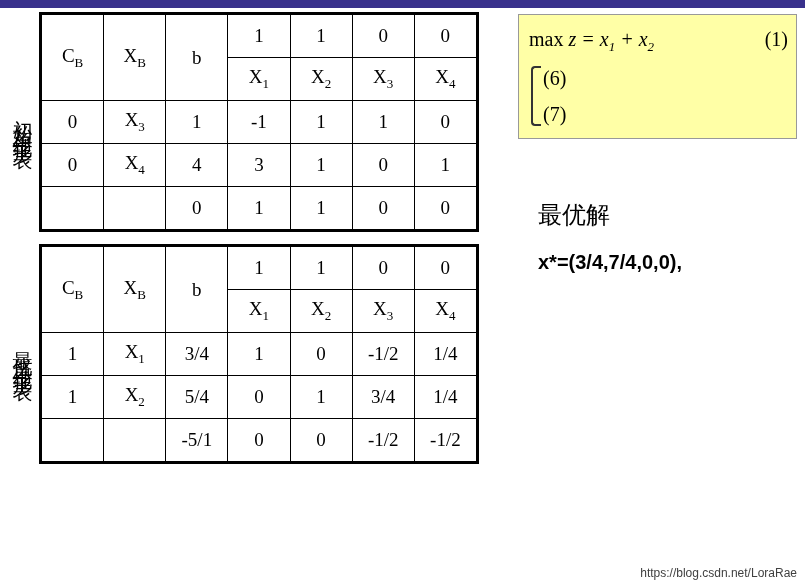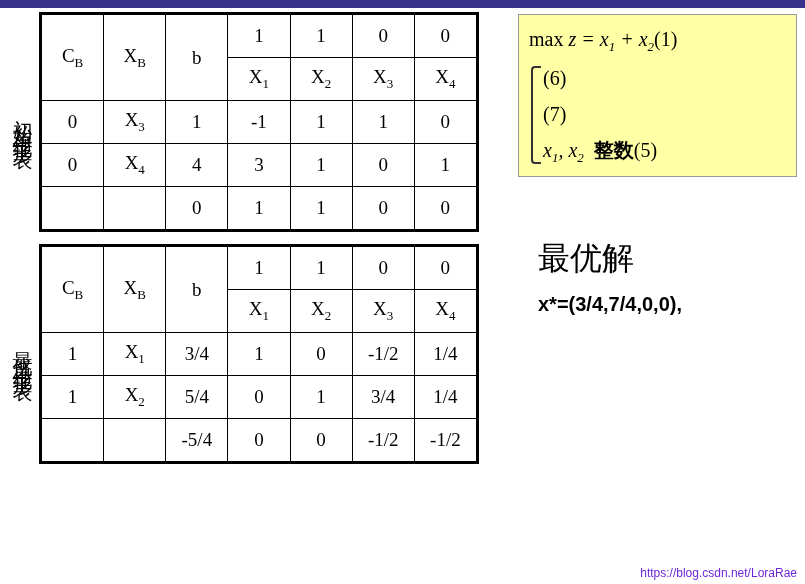--- a/index.html
+++ b/index.html
@@ -63,20 +63,21 @@
     border: 1px solid #999;
     padding: 6px 8px 6px 10px;
     margin-top: 2px;
     font-family: "Times New Roman", serif;
     font-size: 20px;
     line-height: 1.8;
     position: relative;
   }
   .fline {
     display: flex;
+    justify-content: space-between;
     font-style: italic;
   }
   .fline .num {
     font-style: normal;
   }
   .brace-group {
     position: relative;
     padding-left: 14px;
     margin-top: 2px;
   }
@@ -91,36 +92,36 @@
     border-top: 2px solid #333;
     border-bottom: 2px solid #333;
     border-radius: 4px 0 0 4px;
   }
   .solution {
     margin-top: 60px;
     padding-left: 20px;
     font-family: "SimSun", "Arial", serif;
   }
   .solution .title {
-    font-size: 32px;
+    font-size: 24px;
     font-family: Liberation Serif, serif;
-    margin-bottom: 12px;
+    margin-bottom: 20px;
   }
   .solution .eq {
     font-family: Arial, sans-serif;
     font-weight: bold;
     font-size: 20px;
     margin-bottom: 14px;
   }
   .watermark {
     position: absolute;
     right: 8px;
     bottom: 4px;
     font-size: 12px;
-    color: #6d28d9;
+    color: #404040;
     font-family: Arial, sans-serif;
   }
   .zh {
     font-family: "SimSun", serif;
     font-style: normal;
     font-weight: bold;
   }
 </style>
 </head>
 <body>
@@ -213,21 +214,21 @@
           <td>X<sub>2</sub></td>
           <td>5/4</td>
           <td>0</td>
           <td>1</td>
           <td>3/4</td>
           <td>1/4</td>
         </tr>
         <tr>
           <td></td>
           <td></td>
-          <td>-5/4</td>
+          <td>-5/1</td>
           <td>0</td>
           <td>0</td>
           <td>-1/2</td>
           <td>-1/2</td>
         </tr>
       </tbody>
         </table>
     </div>
 
   </div>
@@ -238,24 +239,20 @@
         <span><span style="font-style:normal">max</span> <i>z</i> = <i>x</i><sub>1</sub> + <i>x</i><sub>2</sub></span>
         <span class="num">(1)</span>
       </div>
       <div class="brace-group">
         <div class="fline">
           <span class="num">(6)</span>
         </div>
         <div class="fline">
           <span class="num">(7)</span>
         </div>
-        <div class="fline">
-          <span><i>x</i><sub>1</sub>, <i>x</i><sub>2</sub>&nbsp;&nbsp;<span class="zh">整数</span></span>
-          <span class="num">(5)</span>
-        </div>
       </div>
     </div>
 
     <div class="solution">
       <div class="title">最优解</div>
       <div class="eq">x*=(3/4,7/4,0,0),</div>
     </div>
   </div>
 </div>
 

